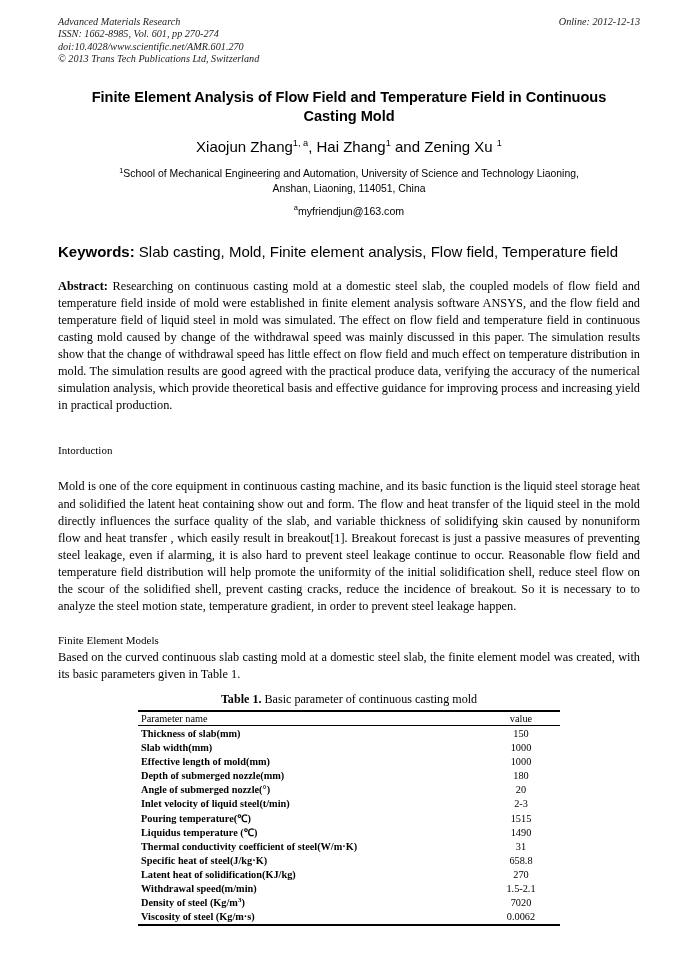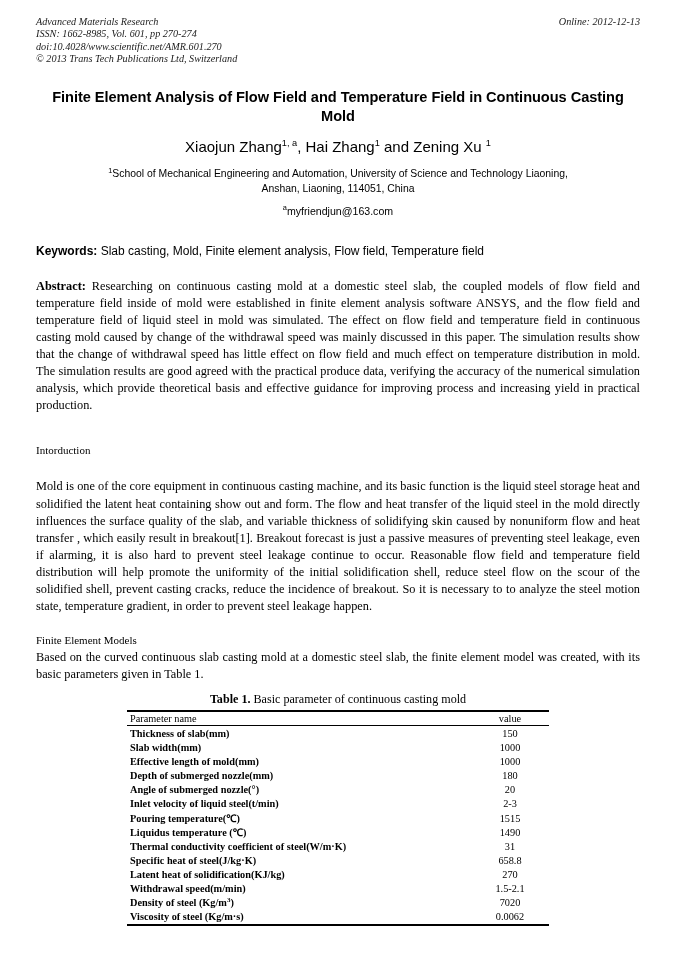--- a/index.html
+++ b/index.html
@@ -15,21 +15,21 @@
     font-family: "Liberation Serif", serif;
     color: #000000;
     -webkit-font-smoothing: antialiased;
   }
   .page {
     position: absolute;
     left: 0; top: 0;
     width: 678px;
     height: 959px;
     box-sizing: border-box;
-    padding: 16px 38px 0 36px;
+    padding: 16px 38px 0 58px;
     border-radius: 16px;
   }
 
   
   .journal-header {
     position: relative;
     font-family: "Liberation Serif", serif;
     font-style: italic;
     font-size: 10.2px;
     line-height: 12.4px;
@@ -95,21 +95,21 @@
   .email sup {
     font-size: 7.4px;
     vertical-align: super;
     line-height: 0;
   }
 
   
   .keywords {
     margin-top: 26px;
     font-family: "Liberation Sans", sans-serif;
-    font-size: 12px;
+    font-size: 15px;
     line-height: 15px;
   }
   .keywords .kw-label {
     font-weight: bold;
   }
 
   
   .abstract {
     margin-top: 19px;
     font-family: "Liberation Serif", serif;

